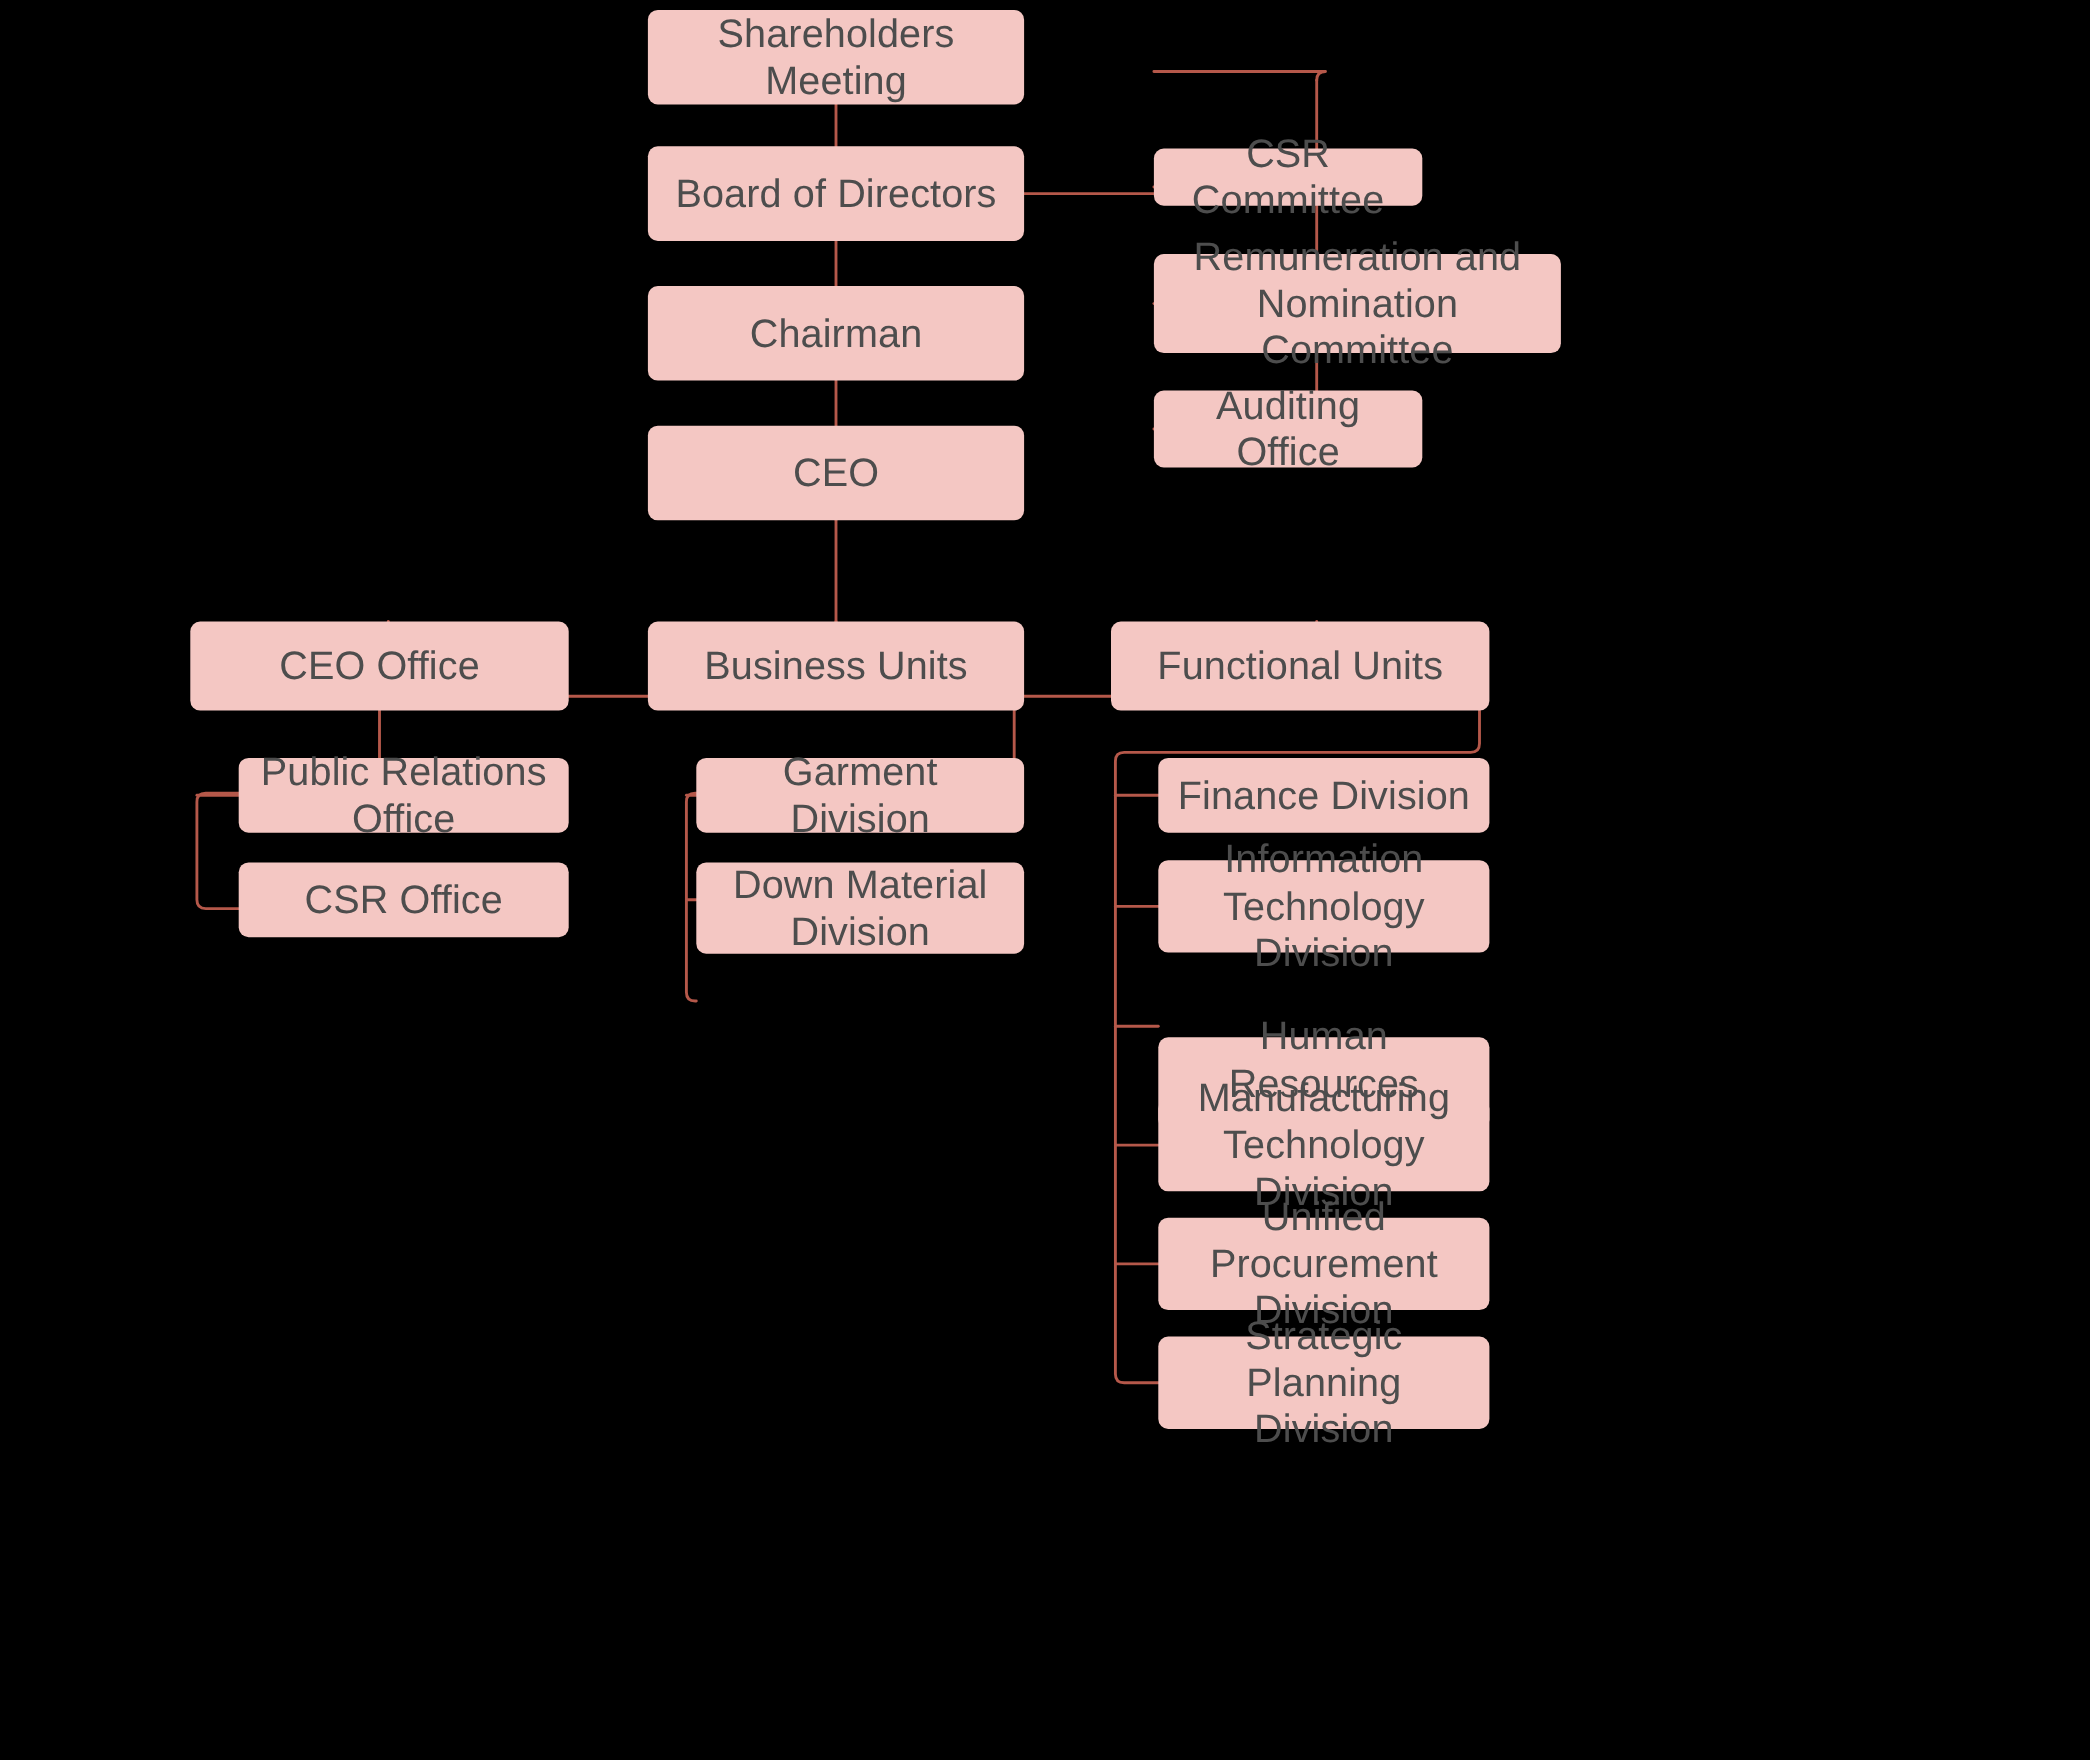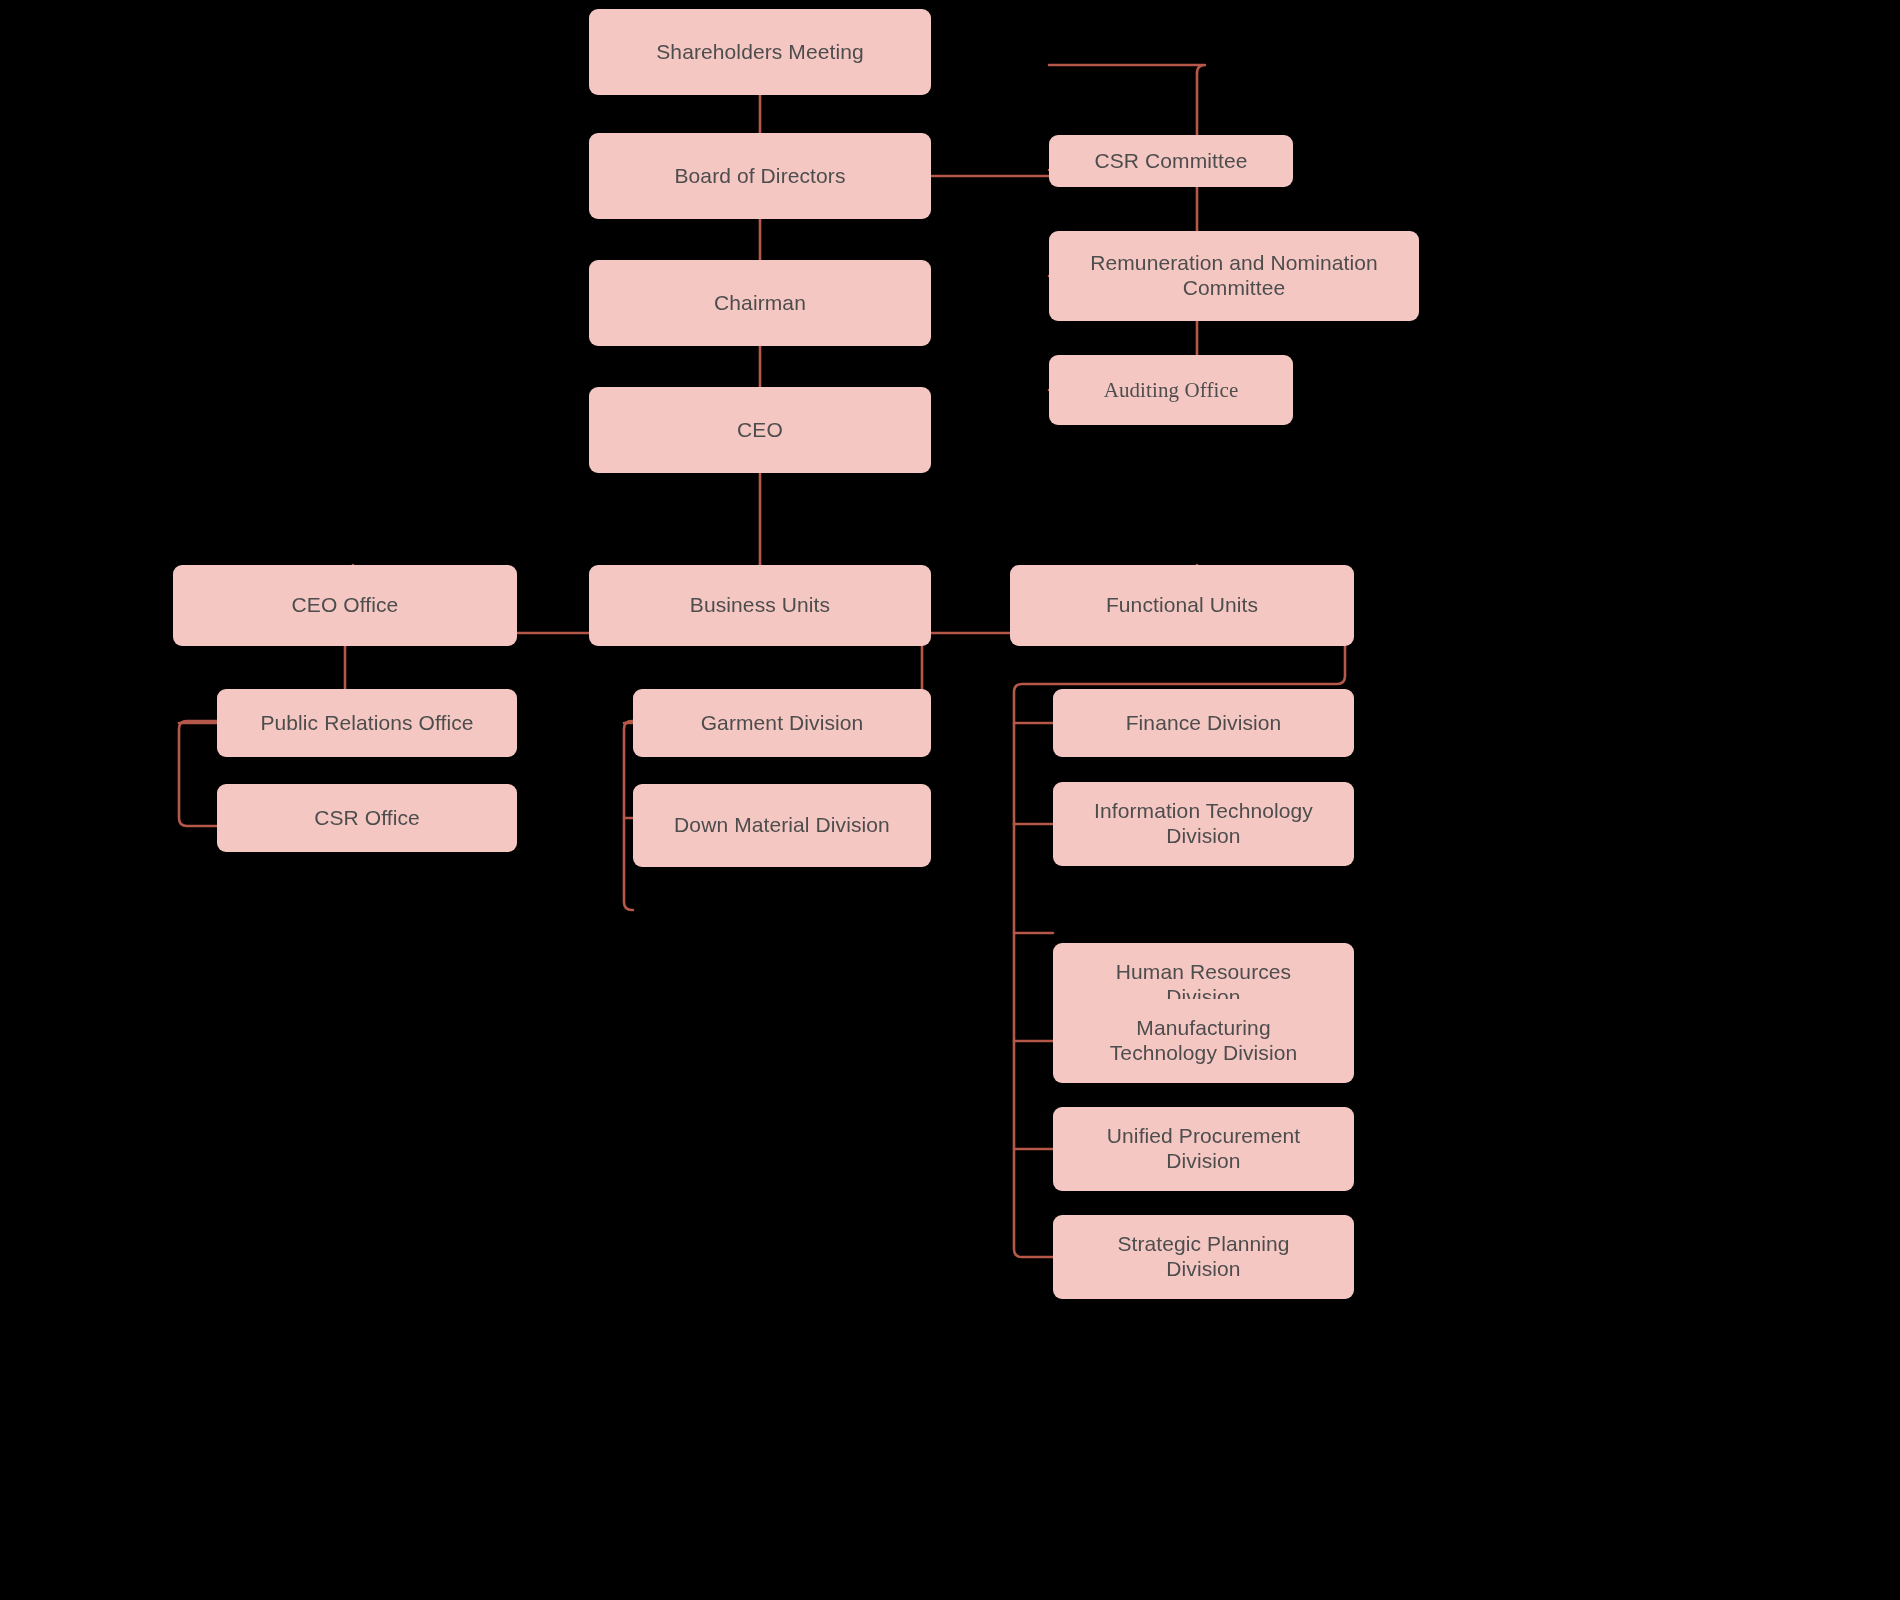--- a/index.html
+++ b/index.html
@@ -22,21 +22,21 @@
     height: 1600px;
     pointer-events: none;
     z-index: 1;
   }
   .node {
     position: absolute;
     box-sizing: border-box;
     background: #f4c7c3;
     border-radius: 9px;
     color: #4d4d4d;
-    font-size: 21px;
+    font-size: 36px;
     line-height: 1.18;
     letter-spacing: 0.1px;
     display: flex;
     align-items: center;
     justify-content: center;
     text-align: center;
     padding: 4px 12px;
     z-index: 2;
   }
   .node-label {
@@ -107,21 +107,21 @@
 
   <div class="node" style="left:1049px;top:135px;width:244px;height:52px;">
     <span class="node-label">CSR Committee</span>
   </div>
 
   <div class="node" style="left:1049px;top:231px;width:370px;height:90px;">
     <span class="node-label">Remuneration and Nomination
 Committee</span>
   </div>
 
-  <div class="node" style="left:1049px;top:355px;width:244px;height:70px;font-family:Liberation Serif, serif;">
+  <div class="node" style="left:1049px;top:355px;width:244px;height:70px;">
     <span class="node-label">Auditing Office</span>
   </div>
 
   <div class="node" style="left:173px;top:565px;width:344px;height:81px;">
     <span class="node-label">CEO Office</span>
   </div>
 
   <div class="node" style="left:589px;top:565px;width:342px;height:81px;">
     <span class="node-label">Business Units</span>
   </div>

